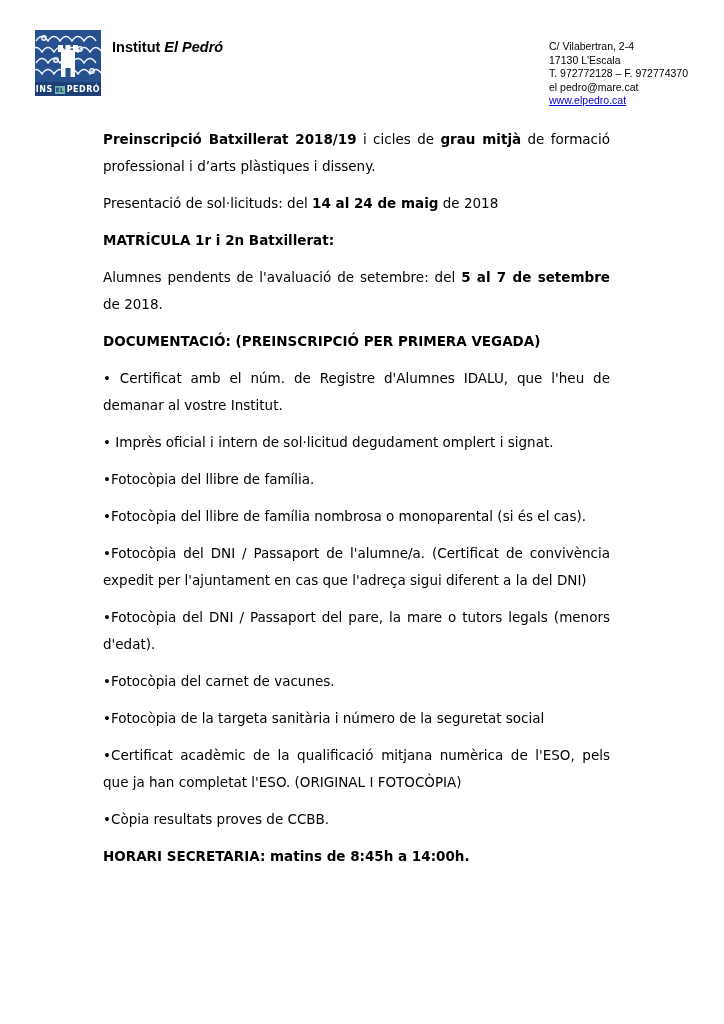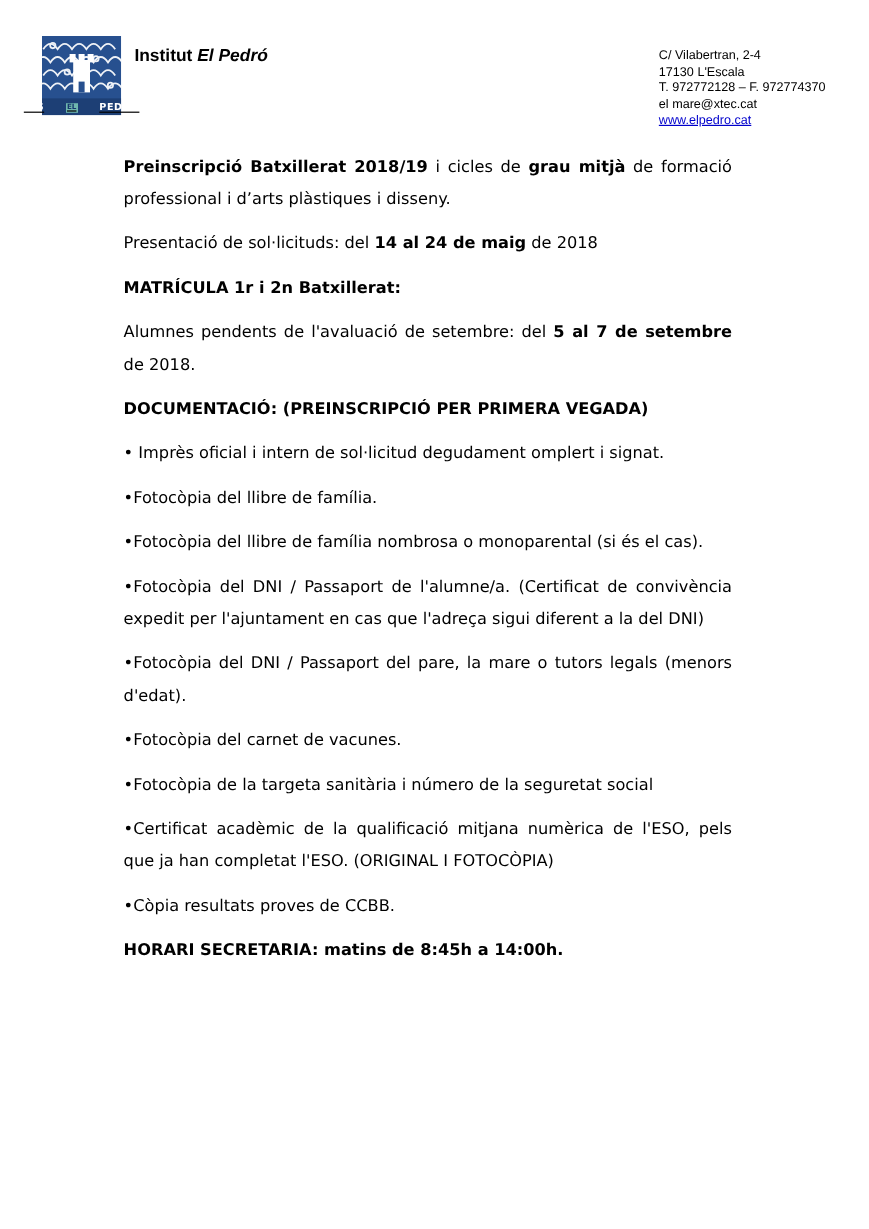--- a/index.html
+++ b/index.html
@@ -7,21 +7,21 @@
   .page {
     width:724px; height:1024px; background:#ffffff; color:#000;
     font-family:"DejaVu Sans","Liberation Sans",sans-serif;
     position:relative; overflow:hidden;
   }
   .letterhead { display:flex; align-items:flex-start; padding:30px 36px 0 35px; }
   .logo { width:66px; height:66px; position:relative; flex:0 0 auto; }
   .logo svg { display:block; }
   .logo-band {
     position:absolute; left:0; right:0; bottom:2px;
-    display:flex; justify-content:center; align-items:center; gap:18px;text-decoration:underline;
+    display:flex; justify-content:center; align-items:center; gap:2px;
   }
   .logo-ins, .logo-pedro { color:#ffffff; font-size:8px; font-weight:bold; letter-spacing:.5px; line-height:9px; }
   .logo-el { background:#6fb7ae; color:#17376e; font-size:6px; font-weight:bold; line-height:8px; padding:0 1px; }
   .org { margin-left:11px; padding-top:8px; font-family:"Liberation Sans",sans-serif; }
   .org-line { font-size:14.5px; line-height:19px; }
   .org-line3 { font-weight:bold; }
   .org-name { font-style:italic; font-weight:bold; }
   .contact {
     margin-left:auto; padding-top:10px;
     font-family:"Liberation Sans",sans-serif; font-size:10.5px; line-height:13.5px;
@@ -68,32 +68,33 @@
     </div>
 
     <div class="org">
       <div class="org-line org-line3"><span>Institut </span><span class="org-name">El Pedró</span></div>
     </div>
 
     <div class="contact">
       <div>C/ Vilabertran, 2-4</div>
       <div>17130 L'Escala</div>
       <div>T. 972772128 – F. 972774370</div>
-      <div>el mare@xtec.cat</div>
+      <div>el pedro@mare.cat</div>
       <div><a class="link">www.elpedro.cat</a></div>
     </div>
 
   </header>
 
   <main class="doc-body">
       <p class="para"><span class="bold">Preinscripció Batxillerat 2018/19</span><span> i cicles de </span><span class="bold">grau mitjà</span><span> de formació professional i d’arts plàstiques i disseny.</span></p>
       <p class="para"><span>Presentació de sol·licituds: del </span><span class="bold">14 al 24 de maig</span><span> de 2018</span></p>
       <p class="para"><span class="bold">MATRÍCULA 1r i 2n Batxillerat:</span></p>
       <p class="para"><span>Alumnes pendents de l'avaluació de setembre: del </span><span class="bold">5 al 7 de setembre</span><span> de 2018.</span></p>
       <p class="para"><span class="bold">DOCUMENTACIÓ: (PREINSCRIPCIÓ PER PRIMERA VEGADA)</span></p>
+      <p class="para"><span>• Certificat amb el núm. de Registre d'Alumnes IDALU, que l'heu de demanar al vostre Institut.</span></p>
       <p class="para"><span>• Imprès oficial i intern de sol·licitud degudament omplert i signat.</span></p>
       <p class="para"><span>•Fotocòpia del llibre de família.</span></p>
       <p class="para"><span>•Fotocòpia del llibre de família nombrosa o monoparental (si és el cas).</span></p>
       <p class="para"><span>•Fotocòpia del DNI / Passaport de l'alumne/a. (Certificat de convivència expedit per l'ajuntament en cas que l'adreça sigui diferent a la del DNI)</span></p>
       <p class="para"><span>•Fotocòpia del DNI / Passaport del pare, la mare o tutors legals (menors d'edat).</span></p>
       <p class="para"><span>•Fotocòpia del carnet de vacunes.</span></p>
       <p class="para"><span>•Fotocòpia de la targeta sanitària i número de la seguretat social</span></p>
       <p class="para"><span>•Certificat acadèmic de la qualificació mitjana numèrica de l'ESO, pels que ja han completat l'ESO. (ORIGINAL I FOTOCÒPIA)</span></p>
       <p class="para"><span>•Còpia resultats proves de CCBB.</span></p>
       <p class="para"><span class="bold">HORARI SECRETARIA: matins de 8:45h a 14:00h.</span></p>

